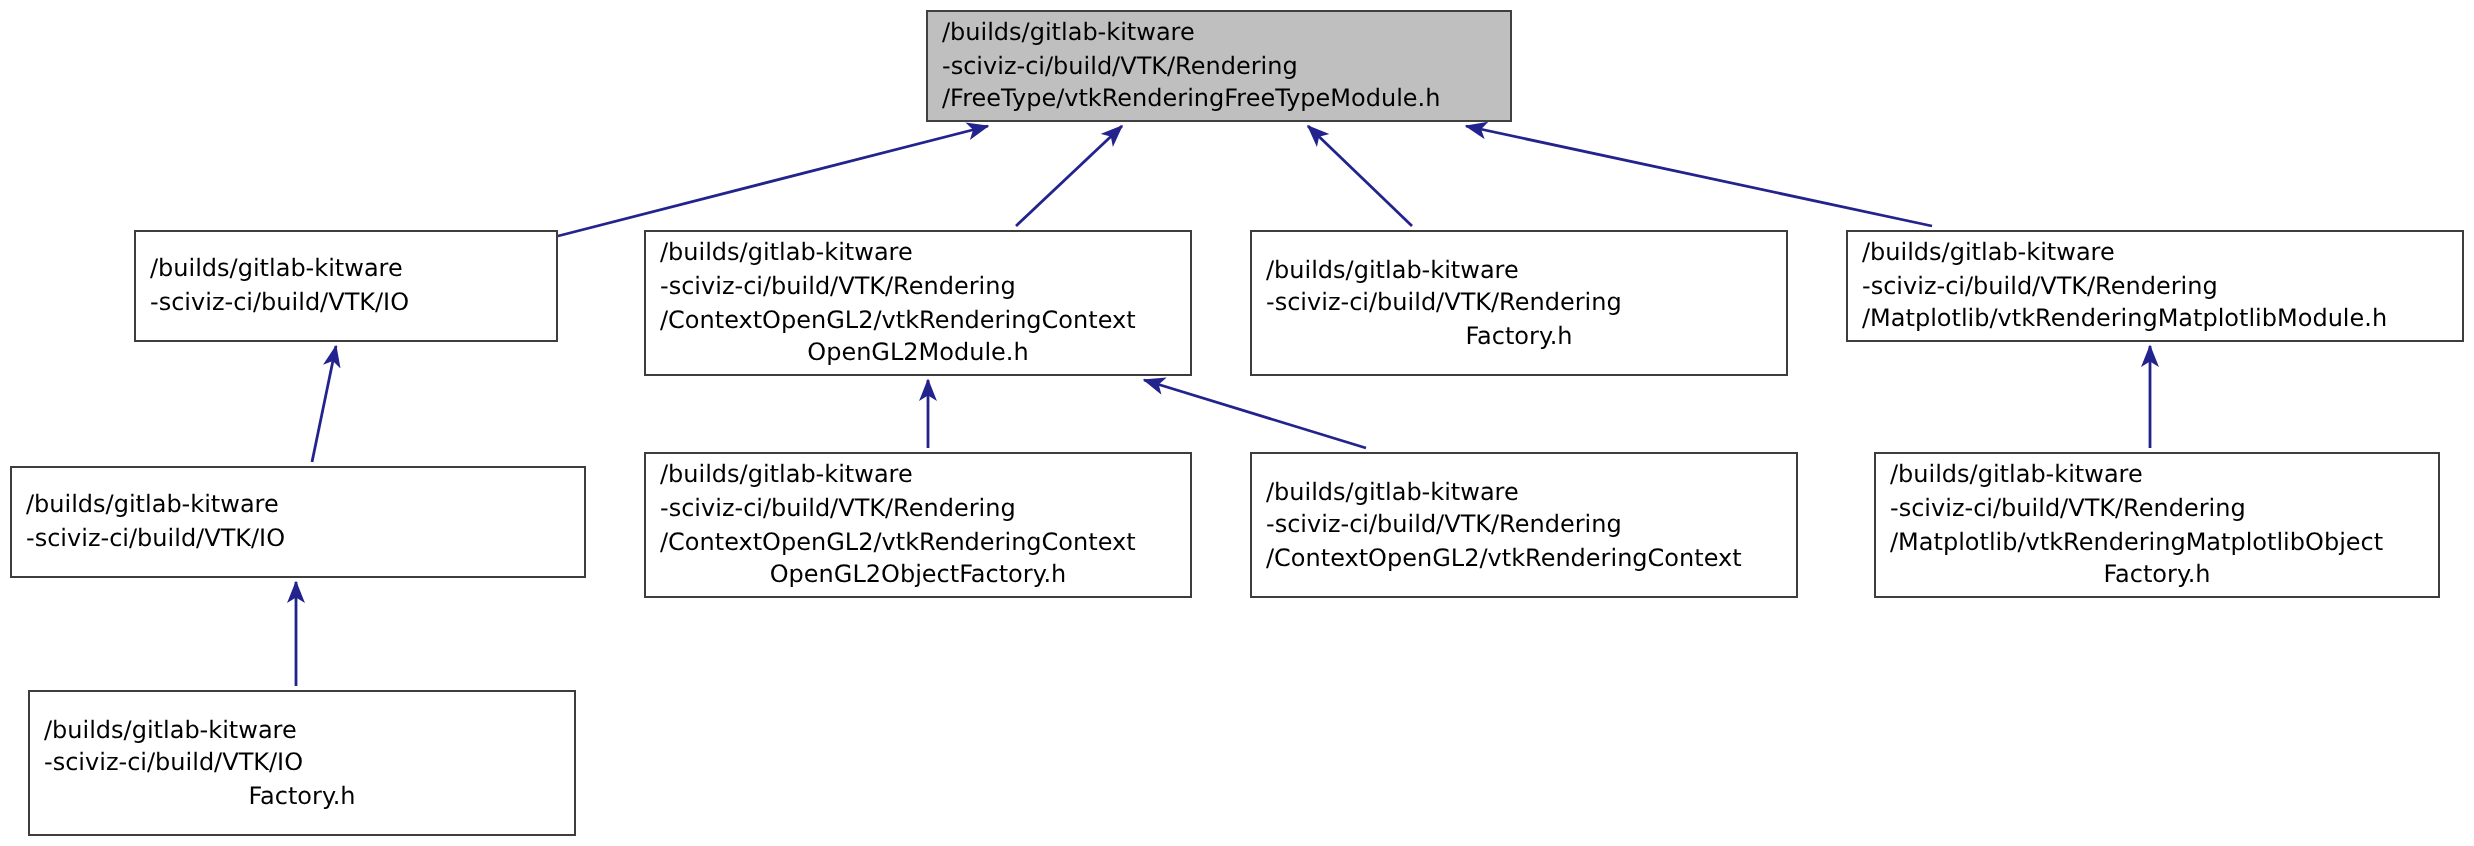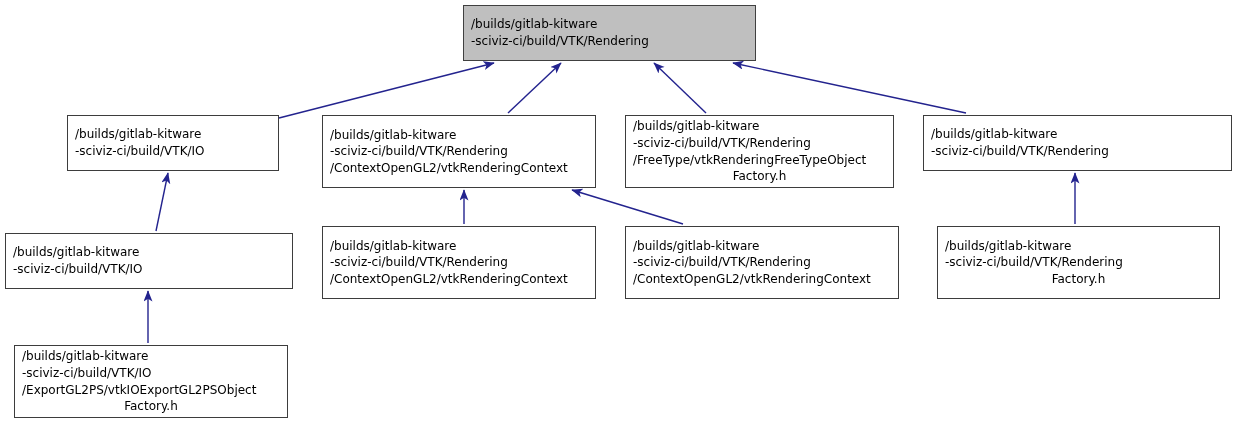--- a/index.html
+++ b/index.html
@@ -75,24 +75,24 @@
         <line x1="706" y1="113" x2="654" y2="63" stroke="#23238e" stroke-width="1.4" marker-end="url(#arrowhead)"></line>
         <line x1="966" y1="113" x2="733" y2="63" stroke="#23238e" stroke-width="1.4" marker-end="url(#arrowhead)"></line>
         <line x1="156" y1="231" x2="168" y2="173" stroke="#23238e" stroke-width="1.4" marker-end="url(#arrowhead)"></line>
         <line x1="464" y1="224" x2="464" y2="190" stroke="#23238e" stroke-width="1.4" marker-end="url(#arrowhead)"></line>
         <line x1="683" y1="224" x2="572" y2="190" stroke="#23238e" stroke-width="1.4" marker-end="url(#arrowhead)"></line>
         <line x1="1075" y1="224" x2="1075" y2="173" stroke="#23238e" stroke-width="1.4" marker-end="url(#arrowhead)"></line>
         <line x1="148" y1="343" x2="148" y2="291" stroke="#23238e" stroke-width="1.4" marker-end="url(#arrowhead)"></line>
       </g>
   </svg>
   <div id="node-layer">
-      <div class="node root" style="left: 463px; top: 5px; width: 293px; height: 56px;"><div class="label"><span class="line l">/builds/gitlab-kitware</span><span class="line l">-sciviz-ci/build/VTK/Rendering</span></div></div>
+      <div class="node root" style="left: 463px; top: 5px; width: 293px; height: 56px;"><div class="label"><span class="line l">/builds/gitlab-kitware</span><span class="line l">-sciviz-ci/build/VTK/Rendering</span><span class="line l">/FreeType/vtkRenderingFreeTypeModule.h</span></div></div>
       <div class="node" style="left: 67px; top: 115px; width: 212px; height: 56px;"><div class="label"><span class="line l">/builds/gitlab-kitware</span><span class="line l">-sciviz-ci/build/VTK/IO</span></div></div>
-      <div class="node" style="left: 322px; top: 115px; width: 274px; height: 73px;"><div class="label"><span class="line l">/builds/gitlab-kitware</span><span class="line l">-sciviz-ci/build/VTK/Rendering</span><span class="line l">/ContextOpenGL2/vtkRenderingContext</span></div></div>
-      <div class="node" style="left: 625px; top: 115px; width: 269px; height: 73px;"><div class="label"><span class="line l">/builds/gitlab-kitware</span><span class="line l">-sciviz-ci/build/VTK/Rendering</span><span class="line l">/FreeType/vtkRenderingFreeTypeObject</span><span class="line c">Factory.h</span></div></div>
-      <div class="node" style="left: 923px; top: 115px; width: 309px; height: 56px;"><div class="label"><span class="line l">/builds/gitlab-kitware</span><span class="line l">-sciviz-ci/build/VTK/Rendering</span></div></div>
+      <div class="node" style="left: 322px; top: 115px; width: 274px; height: 73px;"><div class="label"><span class="line l">/builds/gitlab-kitware</span><span class="line l">-sciviz-ci/build/VTK/Rendering</span><span class="line l">/ContextOpenGL2/vtkRenderingContext</span><span class="line c">OpenGL2Module.h</span></div></div>
+      <div class="node" style="left: 625px; top: 115px; width: 269px; height: 73px;"><div class="label"><span class="line l">/builds/gitlab-kitware</span><span class="line l">-sciviz-ci/build/VTK/Rendering</span><span class="line c">Factory.h</span></div></div>
+      <div class="node" style="left: 923px; top: 115px; width: 309px; height: 56px;"><div class="label"><span class="line l">/builds/gitlab-kitware</span><span class="line l">-sciviz-ci/build/VTK/Rendering</span><span class="line l">/Matplotlib/vtkRenderingMatplotlibModule.h</span></div></div>
       <div class="node" style="left: 5px; top: 233px; width: 288px; height: 56px;"><div class="label"><span class="line l">/builds/gitlab-kitware</span><span class="line l">-sciviz-ci/build/VTK/IO</span></div></div>
-      <div class="node" style="left: 322px; top: 226px; width: 274px; height: 73px;"><div class="label"><span class="line l">/builds/gitlab-kitware</span><span class="line l">-sciviz-ci/build/VTK/Rendering</span><span class="line l">/ContextOpenGL2/vtkRenderingContext</span></div></div>
+      <div class="node" style="left: 322px; top: 226px; width: 274px; height: 73px;"><div class="label"><span class="line l">/builds/gitlab-kitware</span><span class="line l">-sciviz-ci/build/VTK/Rendering</span><span class="line l">/ContextOpenGL2/vtkRenderingContext</span><span class="line c">OpenGL2ObjectFactory.h</span></div></div>
       <div class="node" style="left: 625px; top: 226px; width: 274px; height: 73px;"><div class="label"><span class="line l">/builds/gitlab-kitware</span><span class="line l">-sciviz-ci/build/VTK/Rendering</span><span class="line l">/ContextOpenGL2/vtkRenderingContext</span></div></div>
-      <div class="node" style="left: 937px; top: 226px; width: 283px; height: 73px;"><div class="label"><span class="line l">/builds/gitlab-kitware</span><span class="line l">-sciviz-ci/build/VTK/Rendering</span><span class="line c">Factory.h</span></div></div>
-      <div class="node" style="left: 14px; top: 345px; width: 274px; height: 73px;"><div class="label"><span class="line l">/builds/gitlab-kitware</span><span class="line l">-sciviz-ci/build/VTK/IO</span><span class="line l">/ExportGL2PS/vtkIOExportGL2PSObject</span><span class="line c">Factory.h</span></div></div>
+      <div class="node" style="left: 937px; top: 226px; width: 283px; height: 73px;"><div class="label"><span class="line l">/builds/gitlab-kitware</span><span class="line l">-sciviz-ci/build/VTK/Rendering</span><span class="line l">/Matplotlib/vtkRenderingMatplotlibObject</span><span class="line c">Factory.h</span></div></div>
+      <div class="node" style="left: 14px; top: 345px; width: 274px; height: 73px;"><div class="label"><span class="line l">/builds/gitlab-kitware</span><span class="line l">-sciviz-ci/build/VTK/IO</span><span class="line c">Factory.h</span></div></div>
     </div>
 </div>
 
 </body></html>

